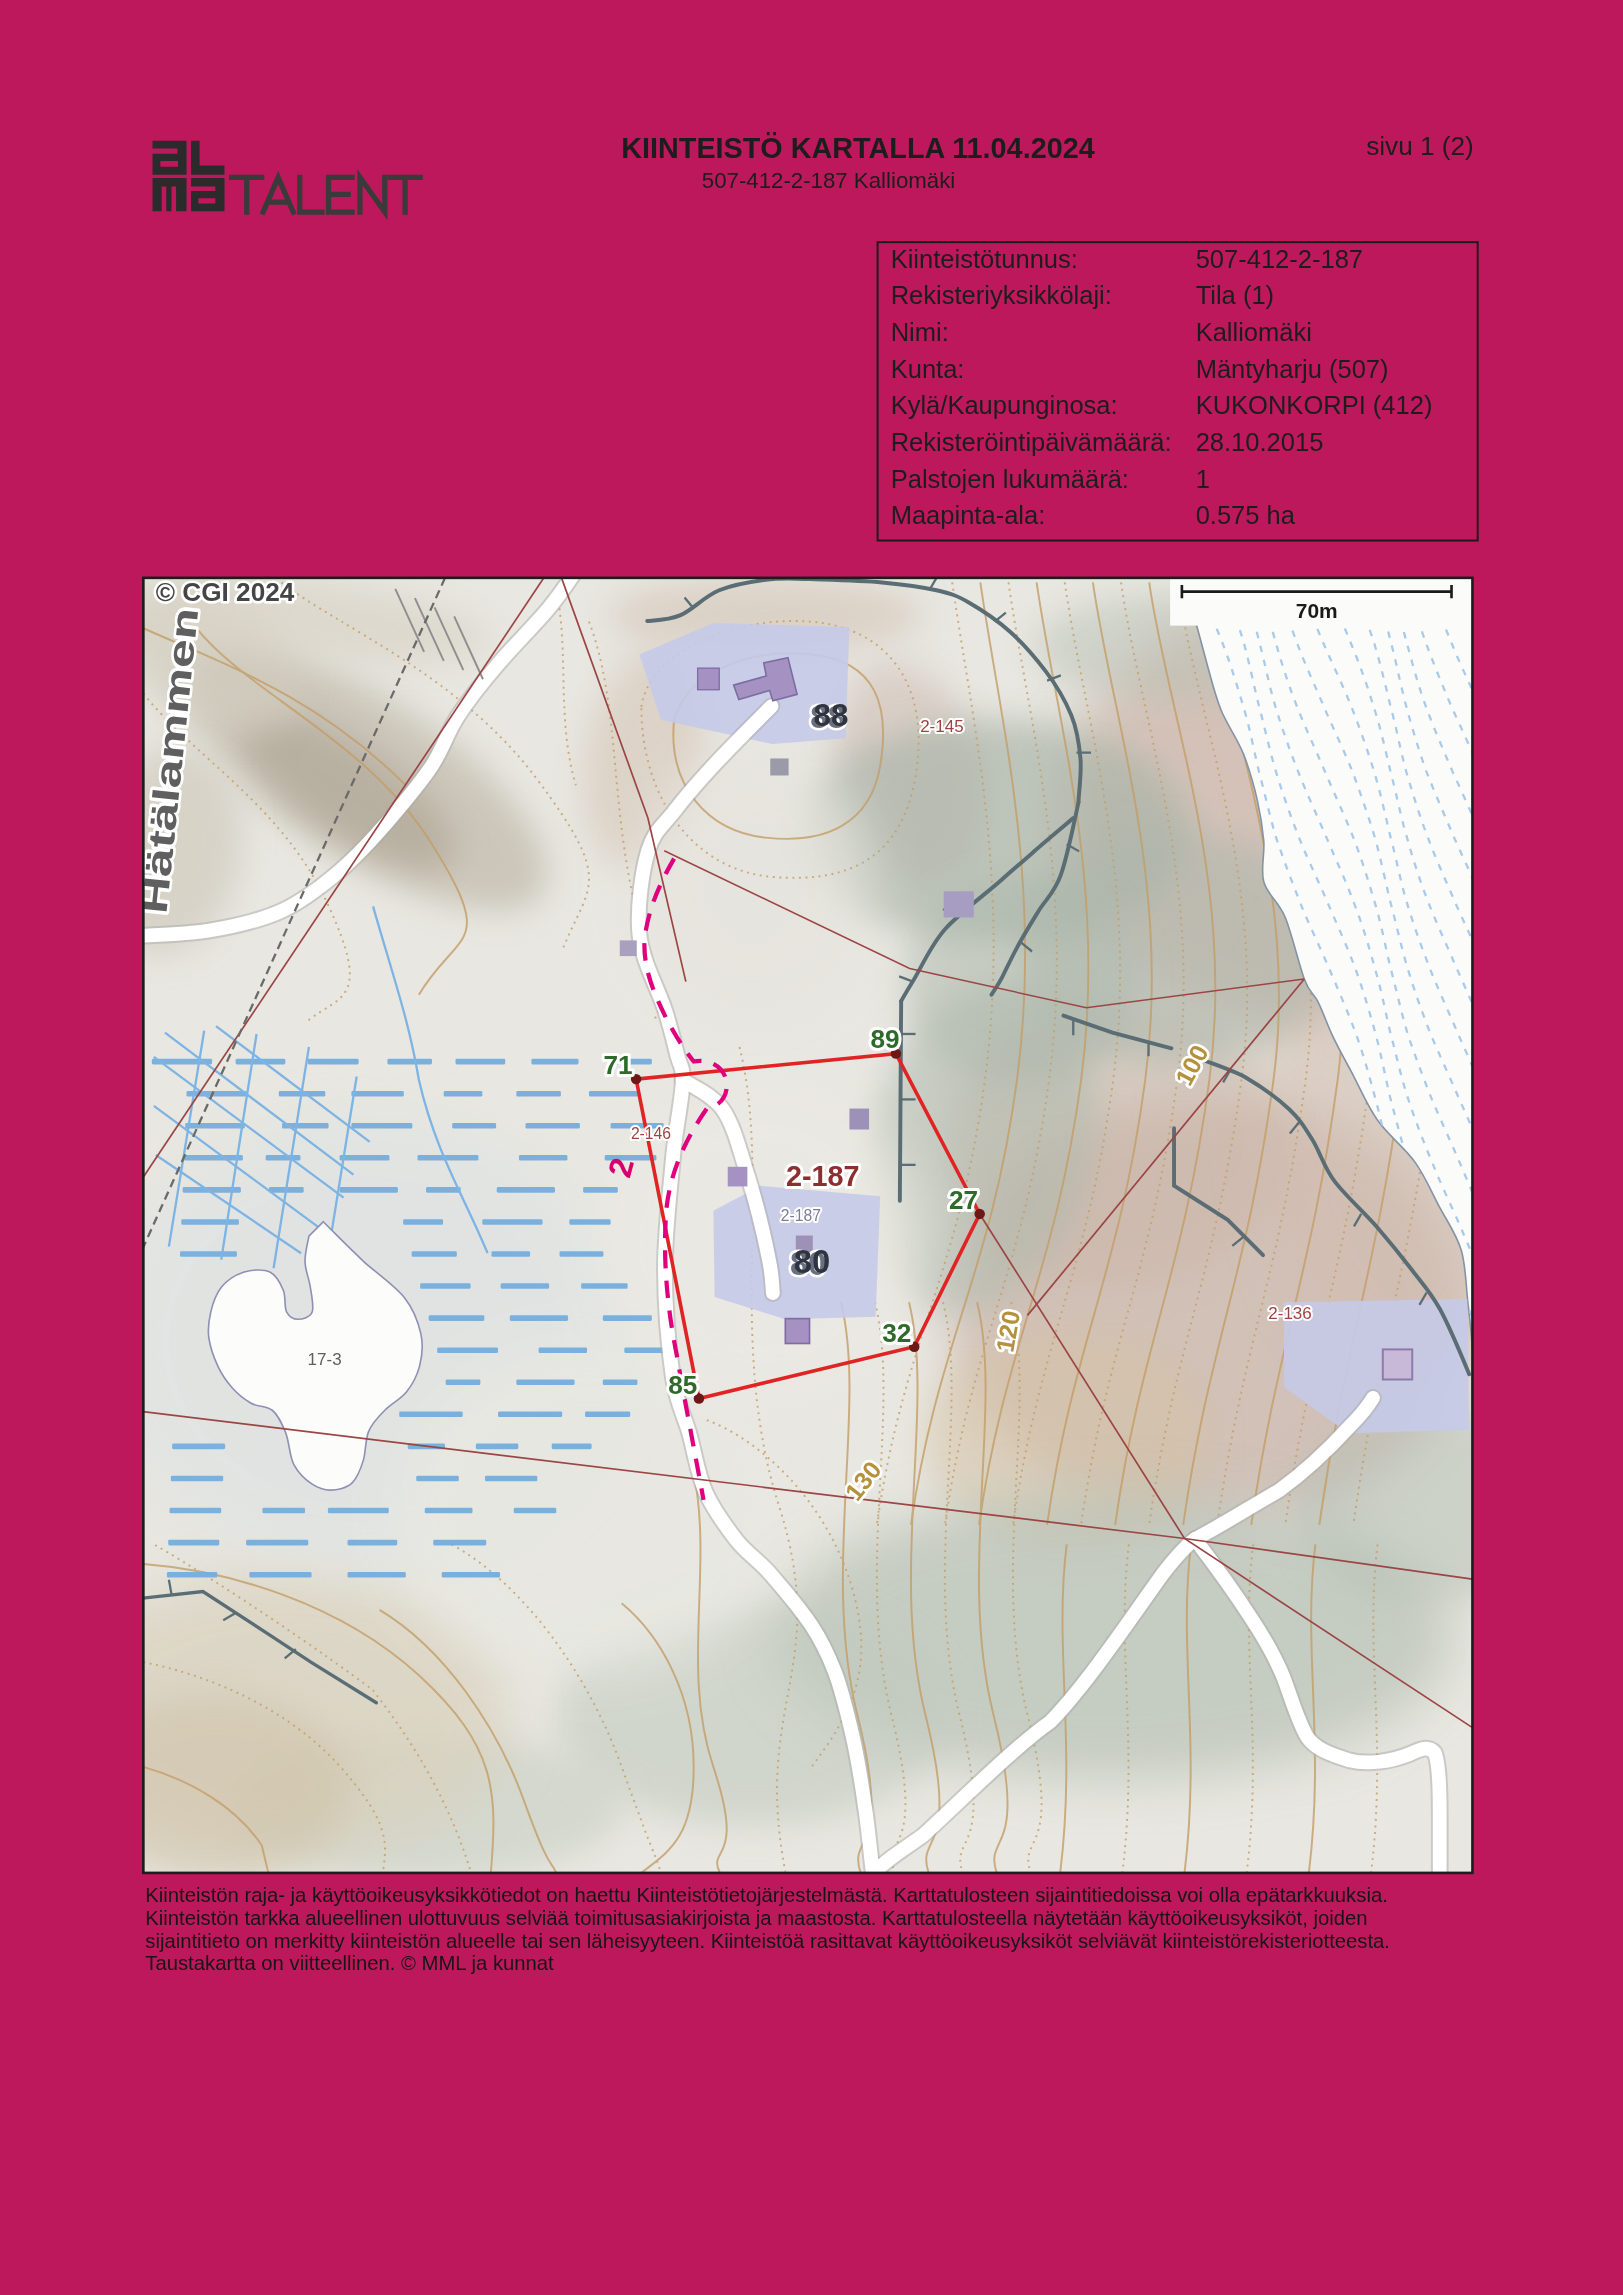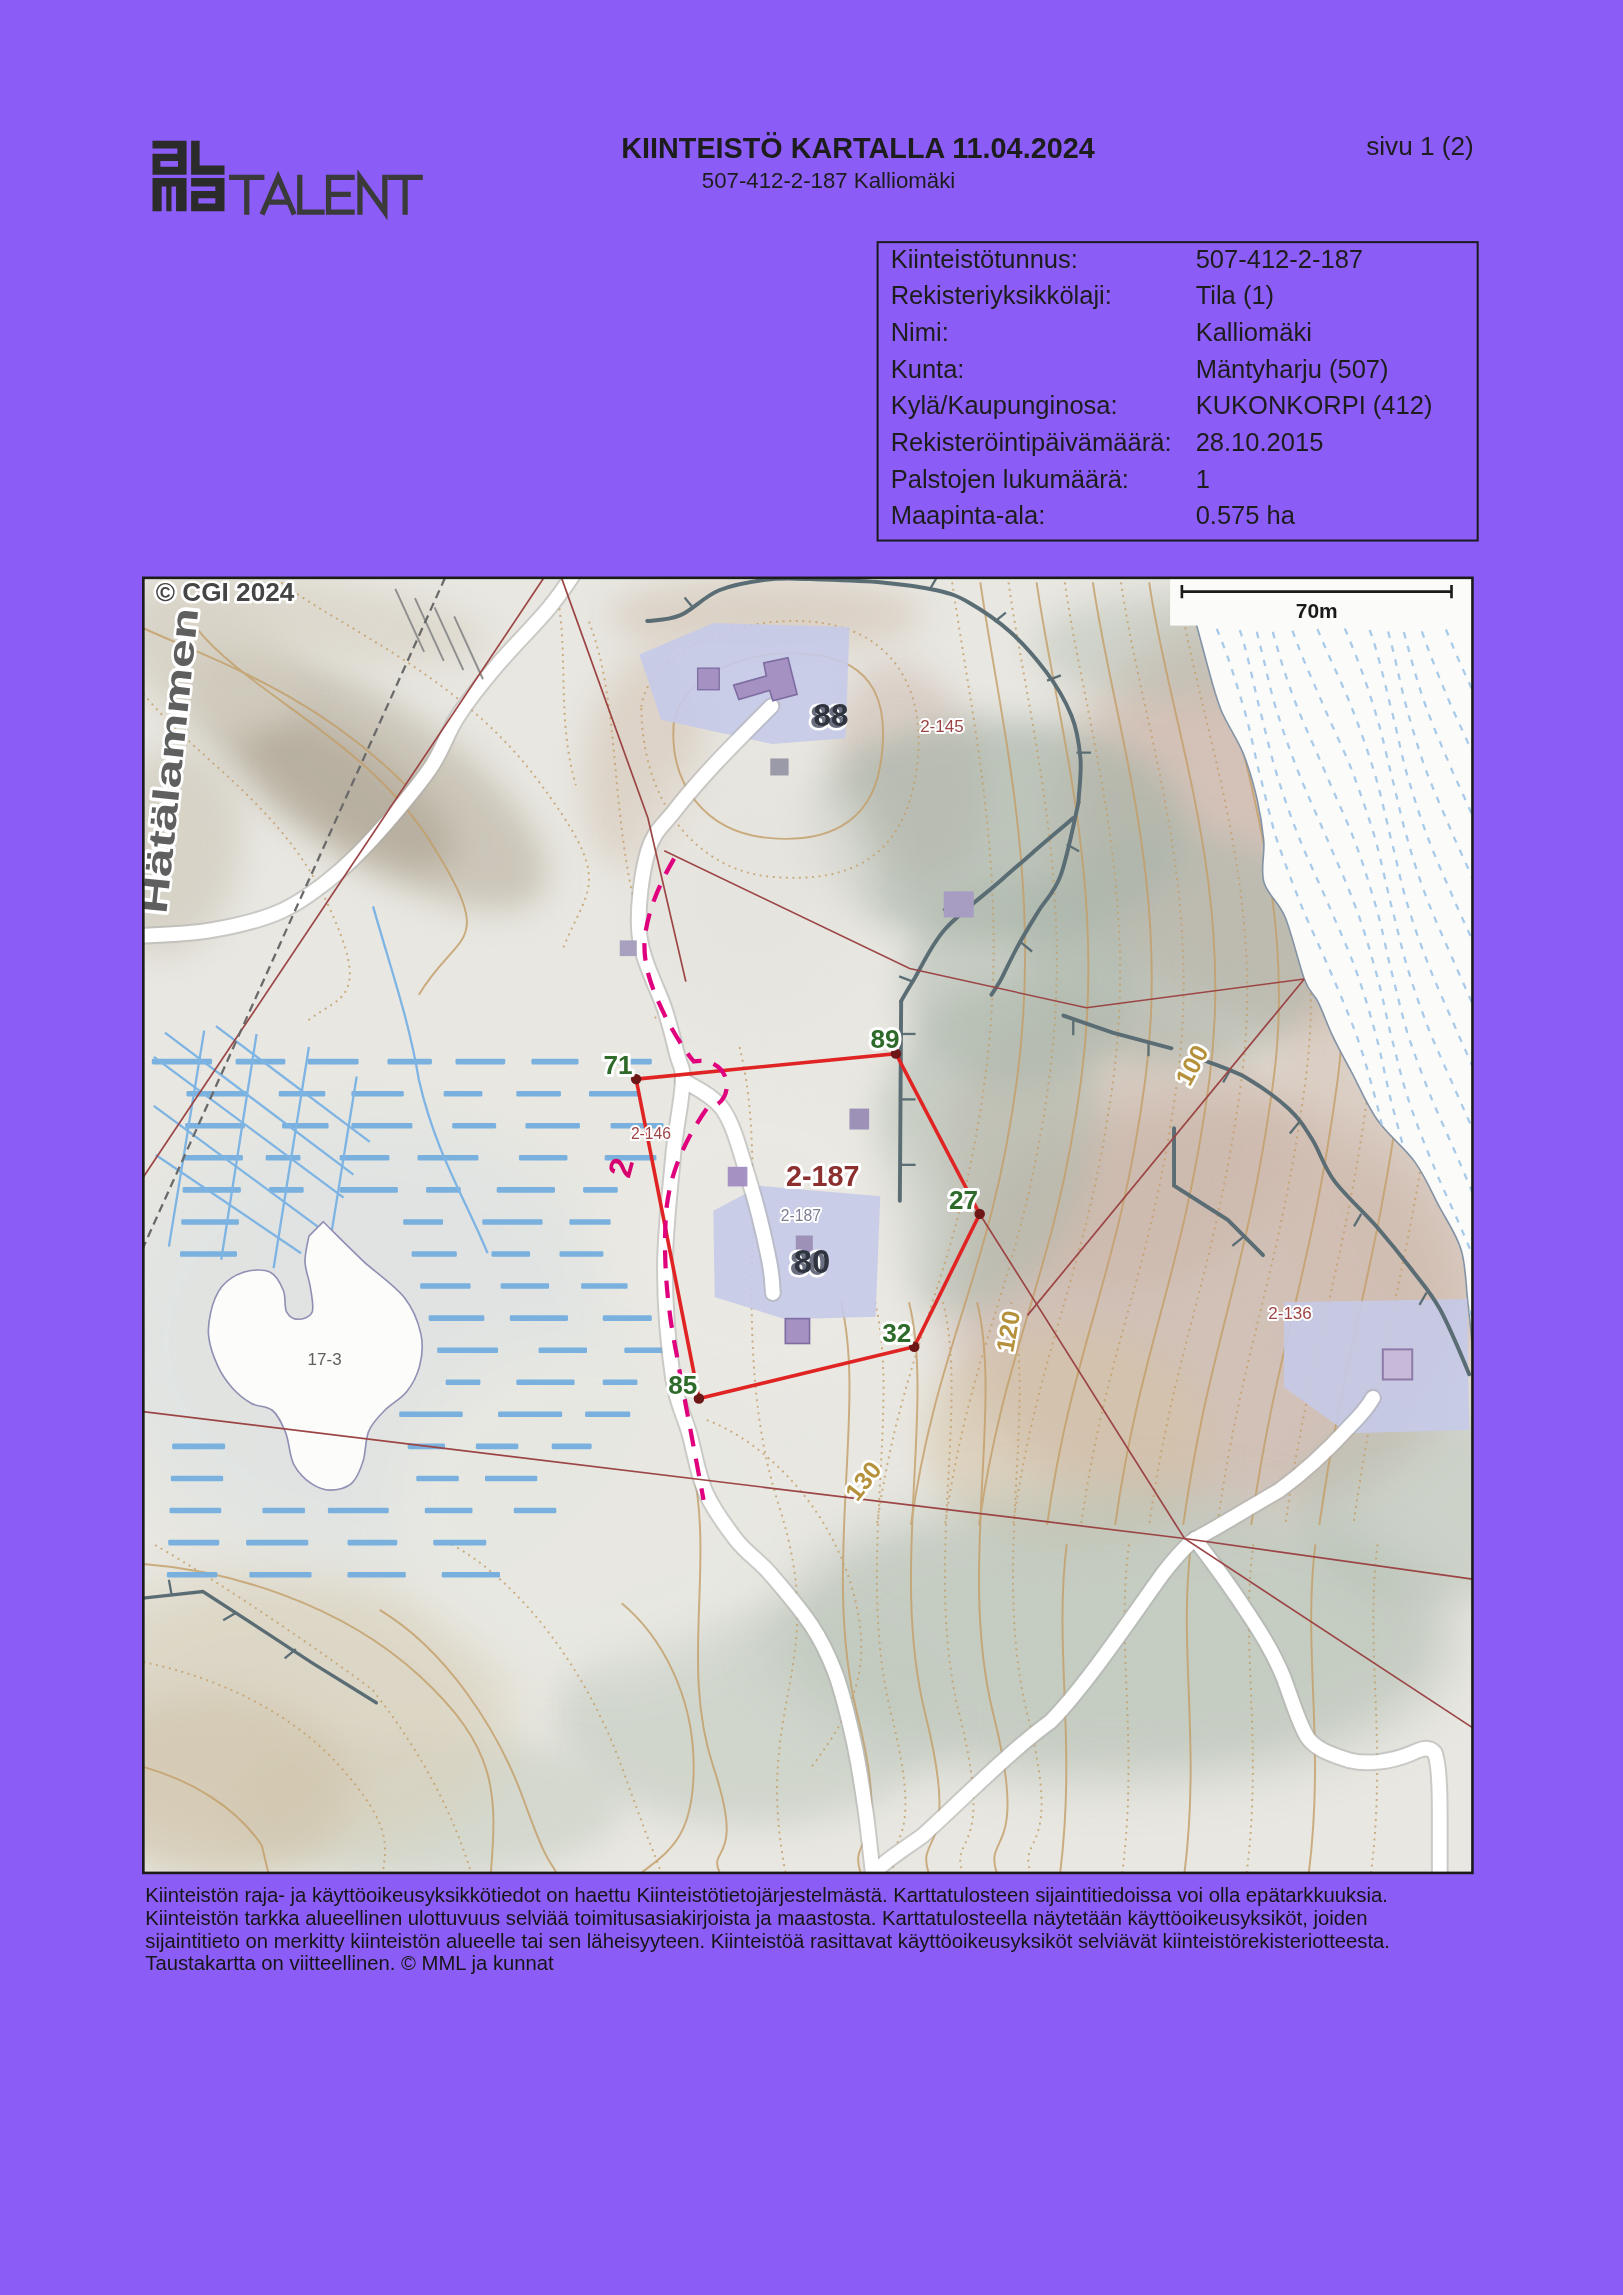--- a/index.html
+++ b/index.html
@@ -1,14 +1,14 @@
 <!DOCTYPE html>
 <html style="font-size:10.5px"><head><meta charset="utf-8"><title>Kiinteisto kartalla</title><style>
 html,body{margin:0;padding:0;background:#ffffff;}
-.page{position:relative;width:1623px;height:2295px;background:#8b5cf6;overflow:hidden;font-family:"Liberation Sans",sans-serif;}
+.page{position:relative;width:1623px;height:2295px;background:#be185d;overflow:hidden;font-family:"Liberation Sans",sans-serif;}
 </style></head><body>
 <div class="page">
 <svg width="1623" height="2295" viewBox="0 0 2480 3507" font-family="Liberation Sans, sans-serif">
 <defs>
 <filter id="b25" x="-60%" y="-60%" width="220%" height="220%">
           <feGaussianBlur stdDeviation="25"></feGaussianBlur>
         </filter>
 <filter id="b40" x="-60%" y="-60%" width="220%" height="220%">
           <feGaussianBlur stdDeviation="40"></feGaussianBlur>
         </filter>

